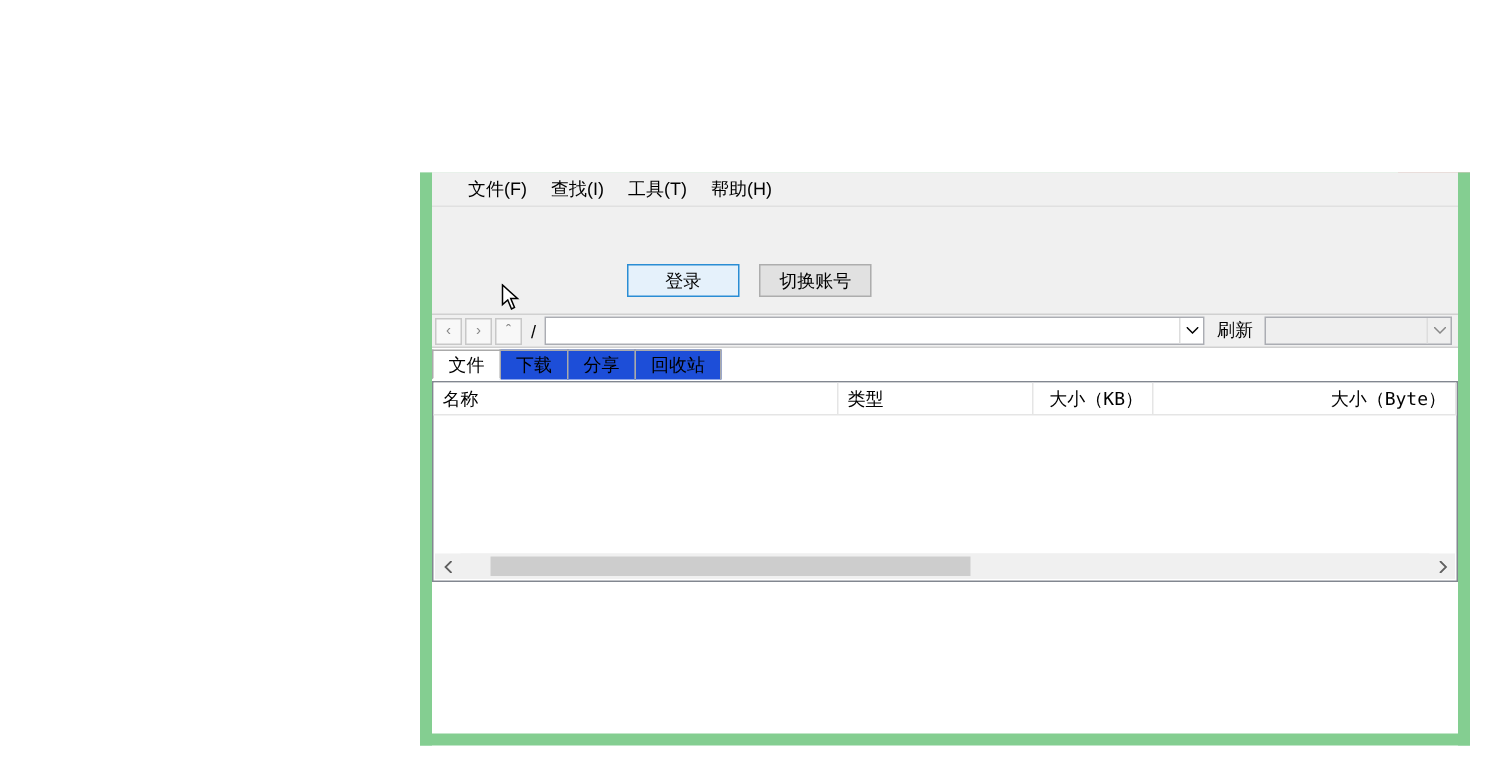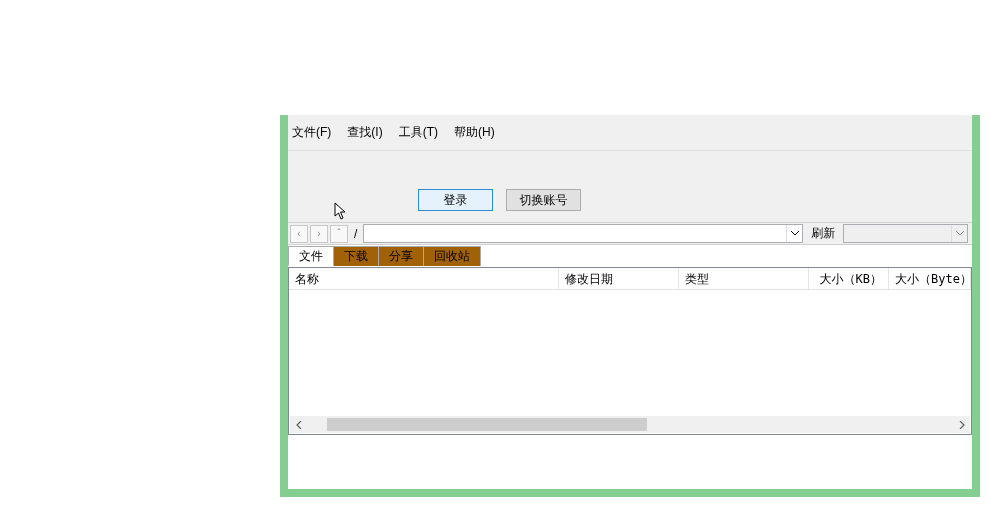--- a/index.html
+++ b/index.html
@@ -71,25 +71,25 @@
     width: 48px;
   }
   .win-btn.close svg { stroke: #fff; width: 10px; height: 10px; }
 
   .inner {
     position: absolute;
     left: 0; top: 0; right: 0; bottom: 0;
   }
 
   .menubar {
-    height: 36px;
-    background: #f0f0f0;
-    display: flex;
-    align-items: center;
-    padding-left: 0;
+    height: 23px;
+    background: #f0f0f0;
+    display: flex;
+    align-items: center;
+    padding-left: 20px;
     gap: 8px;
     border-bottom: 1px solid #e0e0e0;
   }
   .menuitem {
     padding: 2px 4px;
     font-size: 12px;
   }
 
   .toolbar-area {
     height: 72px;
@@ -185,37 +185,37 @@
     height: 22px;
     background: #fff;
     display: flex;
     align-items: center;
   }
   .tab {
     height: 20px;
     padding: 0 10px;
     border: 1px solid #aaa;
     border-bottom: none;
-    background: #a16207;
+    background: #1d4ed8;
     font-size: 12px;
     display: flex;
     align-items: center;
     margin-right: -1px;
   }
   .tab.active {
     background: #fff;
     border-bottom: 1px solid #fff;
     position: relative;
     z-index: 2;
   }
   .tab.first { margin-left: 0; }
 
   .listview {
     border: 1px solid #828790;
-    height: 168px;
+    height: 134px;
     margin: 0;
     position: relative;
     background: #fff;
     overflow: hidden;
   }
   .list-header {
     display: flex;
     height: 22px;
     background: #fff;
     border-bottom: 1px solid #e5e5e5;
@@ -338,21 +338,20 @@
     <div class="tabbar">
       <div class="tab active first">文件</div>
       <div class="tab">下载</div>
       <div class="tab">分享</div>
       <div class="tab">回收站</div>
     </div>
 
     <div class="listview">
       <div class="list-header">
         <div class="col name">名称</div>
-        <div class="col date">修改日期</div>
         <div class="col type">类型</div>
         <div class="col kb">大小（KB）</div>
         <div class="col byte">大小（Byte）</div>
       </div>
       <div class="h-scroll">
         <div class="scroll-arrow">
           <svg width="6" height="8" viewBox="0 0 6 8">
               <path d="M5 0 L1 4 L5 8" fill="none" stroke="#606060" stroke-width="1.2"></path>
             </svg>
         </div>

